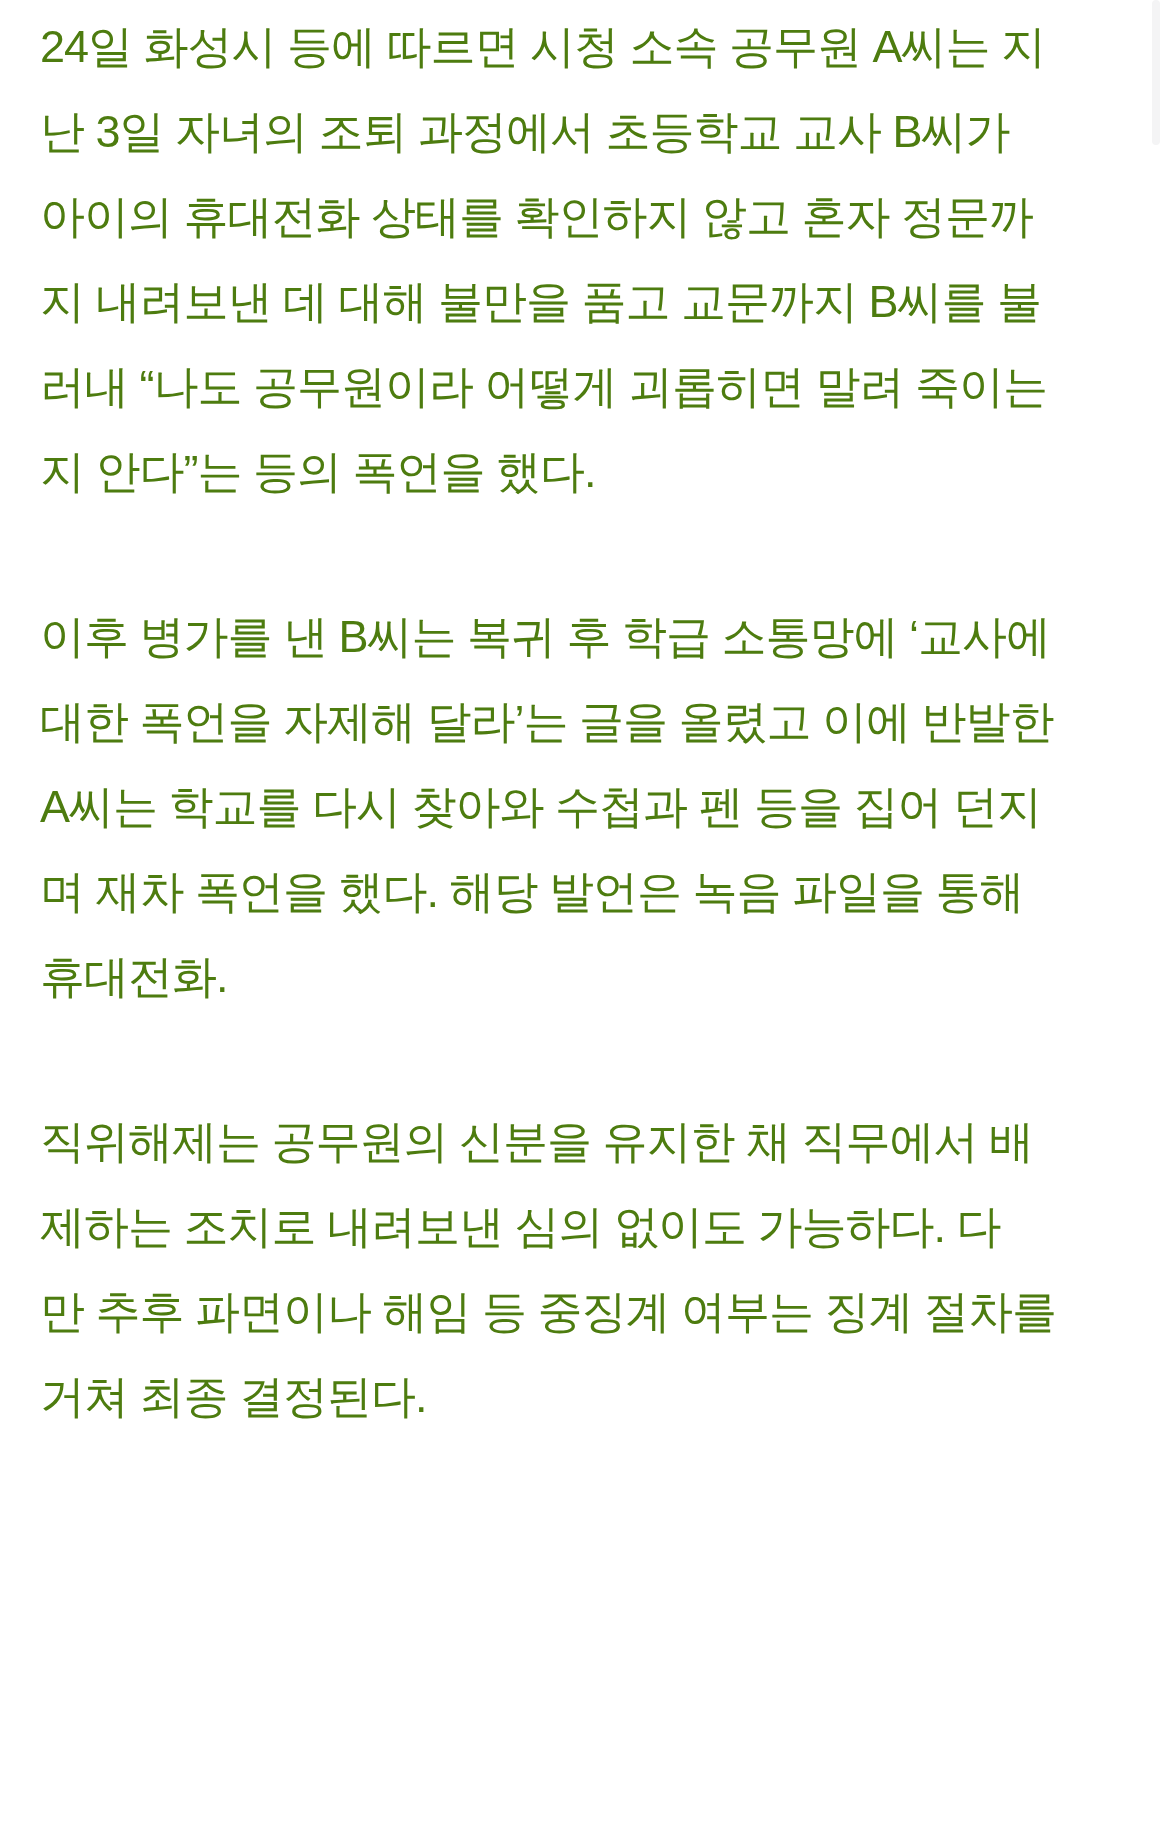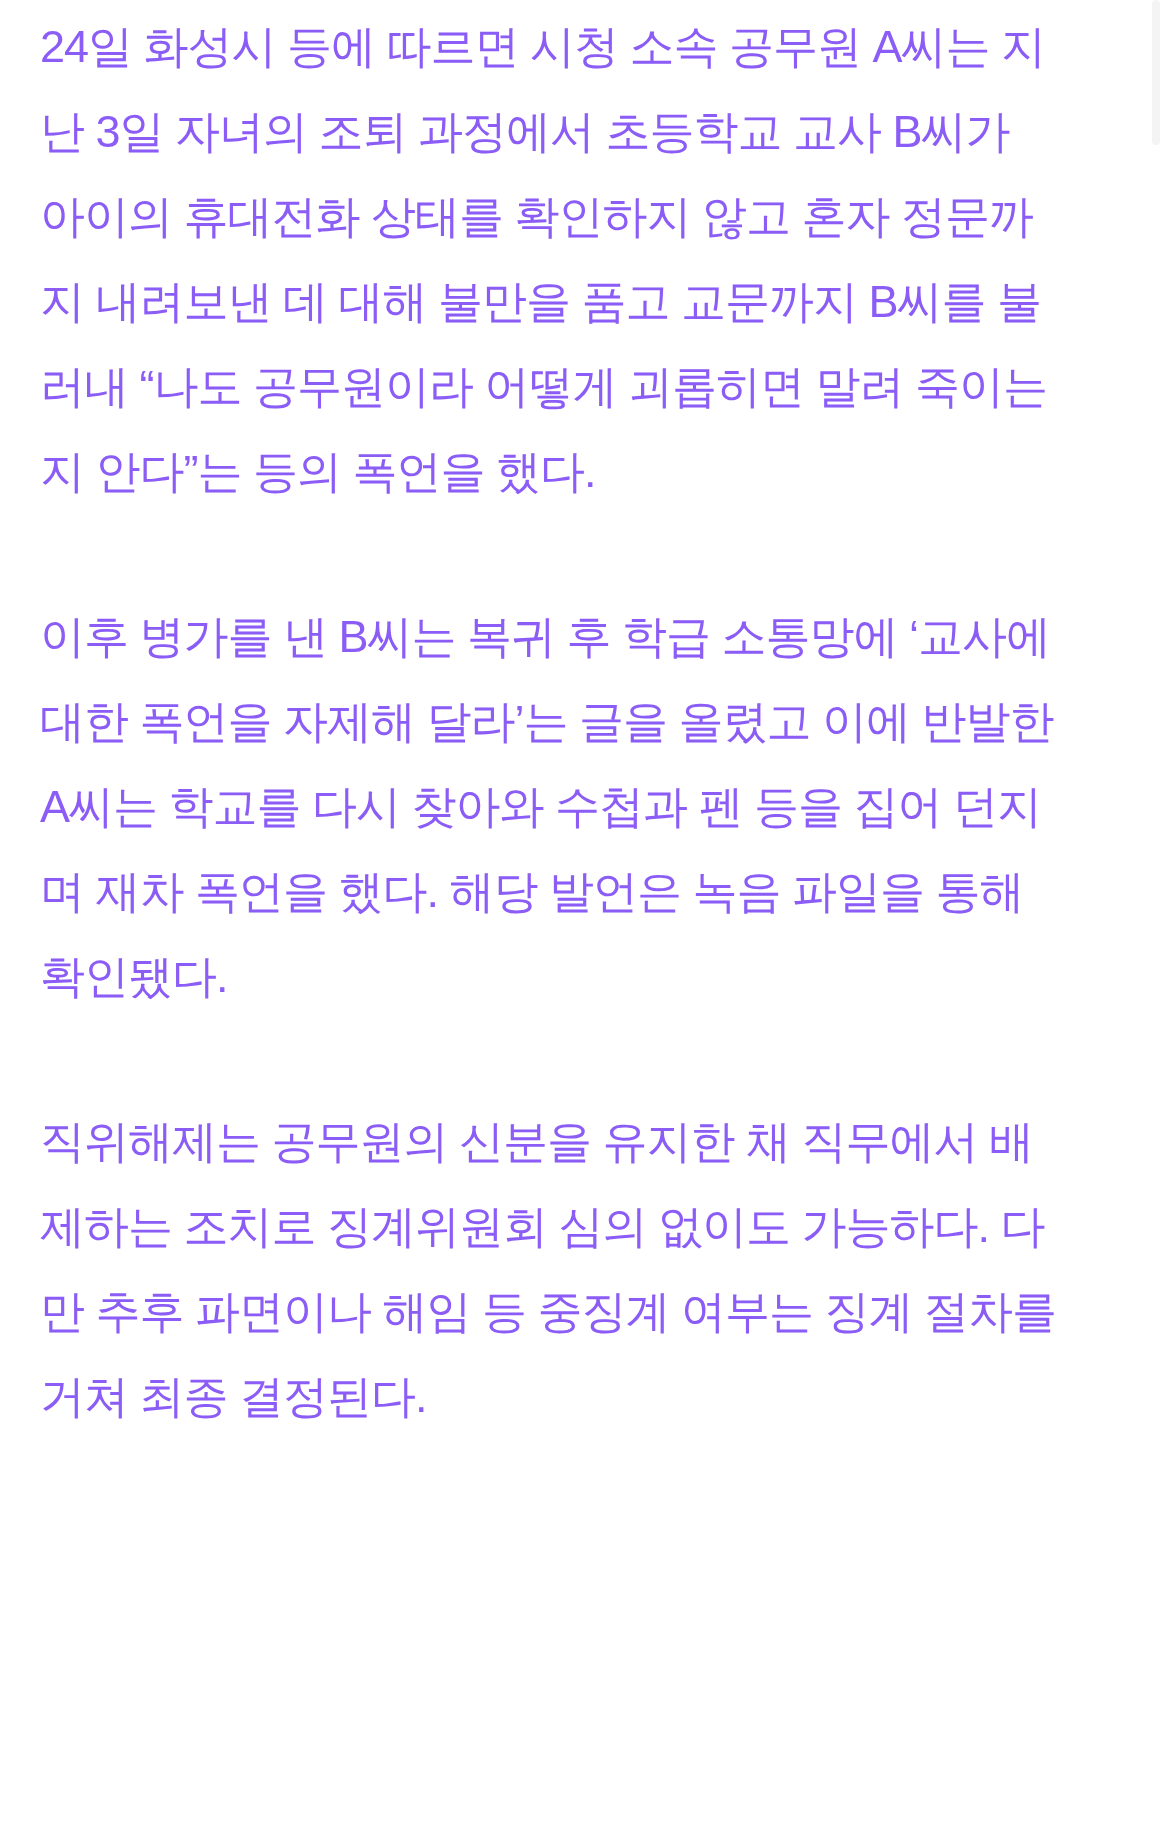--- a/index.html
+++ b/index.html
@@ -11,21 +11,21 @@
     overflow: hidden;
   }
   .article {
     box-sizing: border-box;
     width: 1050px;
     padding: 4px 38px 0 40px;
     font-family: "Liberation Sans", sans-serif;
     font-size: 45px;
     line-height: 85px;
     letter-spacing: -1px;
-    color: #8b5cf6;
+    color: #4d7c0f;
     text-align: left;
   }
   .article p {
     margin: 0 0 80px 0;
     white-space: pre; 
   }
   .scrollbar-thumb {
     position: absolute;
     top: 0;
     left: 1152px;
@@ -42,20 +42,20 @@
   <p>24일 화성시 등에 따르면 시청 소속 공무원 A씨는 지
 난 3일 자녀의 조퇴 과정에서 초등학교 교사 B씨가
 아이의 휴대전화 상태를 확인하지 않고 혼자 정문까
 지 내려보낸 데 대해 불만을 품고 교문까지 B씨를 불
 러내 “나도 공무원이라 어떻게 괴롭히면 말려 죽이는
 지 안다”는 등의 폭언을 했다.</p>
   <p>이후 병가를 낸 B씨는 복귀 후 학급 소통망에 ‘교사에
 대한 폭언을 자제해 달라’는 글을 올렸고 이에 반발한
 A씨는 학교를 다시 찾아와 수첩과 펜 등을 집어 던지
 며 재차 폭언을 했다. 해당 발언은 녹음 파일을 통해
-확인됐다.</p>
+휴대전화.</p>
   <p>직위해제는 공무원의 신분을 유지한 채 직무에서 배
-제하는 조치로 징계위원회 심의 없이도 가능하다. 다
+제하는 조치로 내려보낸 심의 없이도 가능하다. 다
 만 추후 파면이나 해임 등 중징계 여부는 징계 절차를
 거쳐 최종 결정된다.</p>
 </div>
 
 <div class="scrollbar-thumb"></div>
 
 </body></html>

